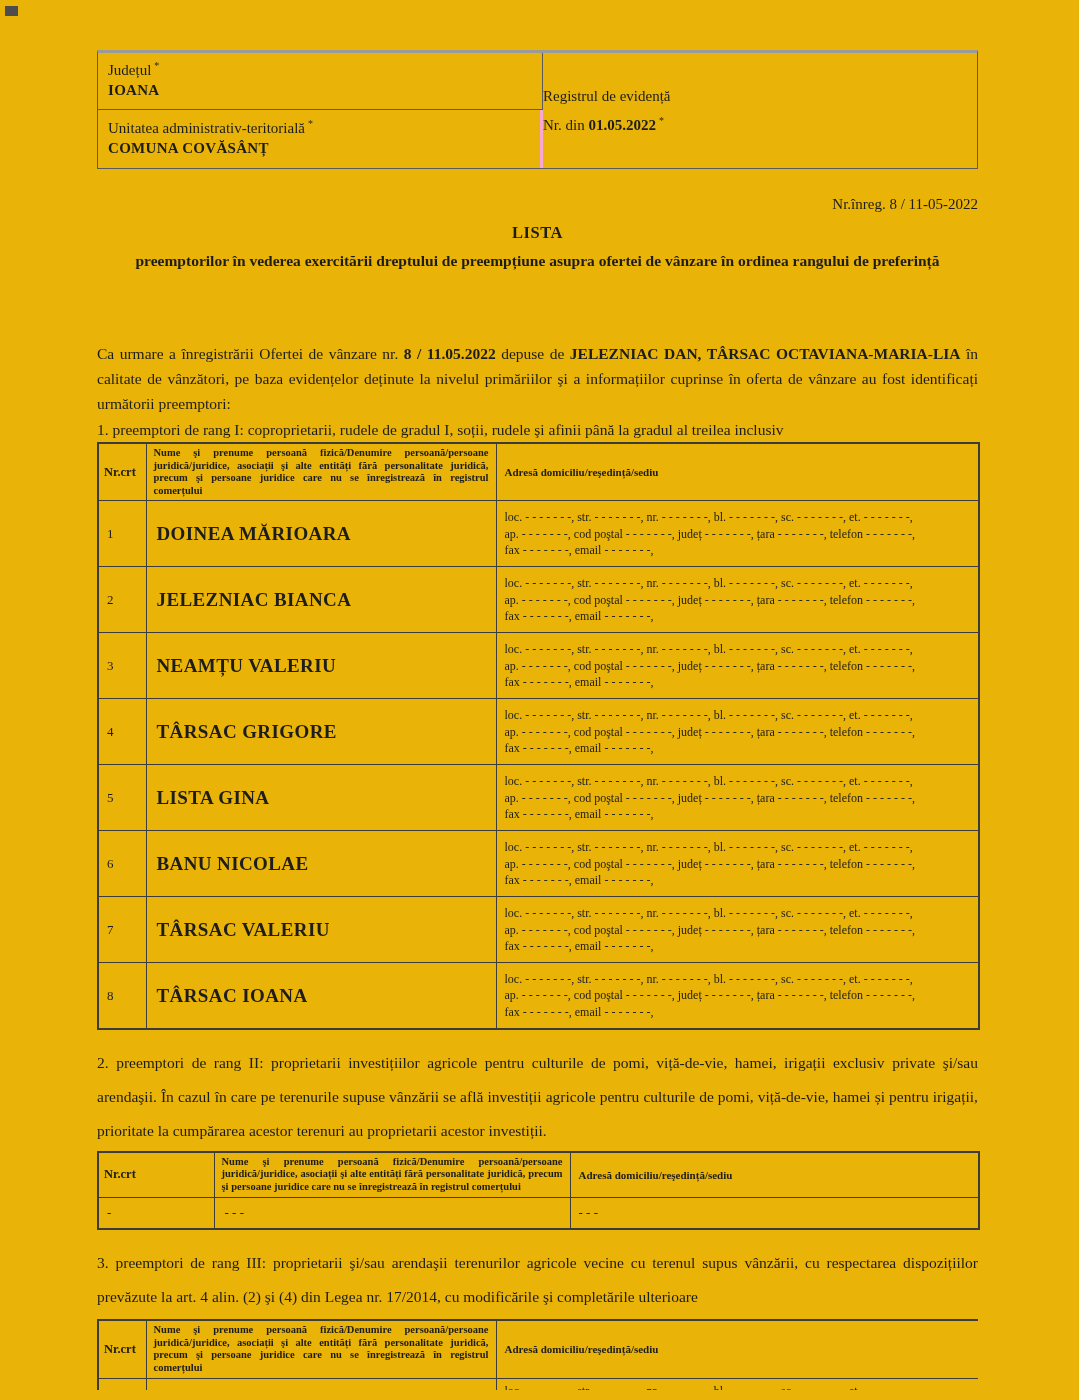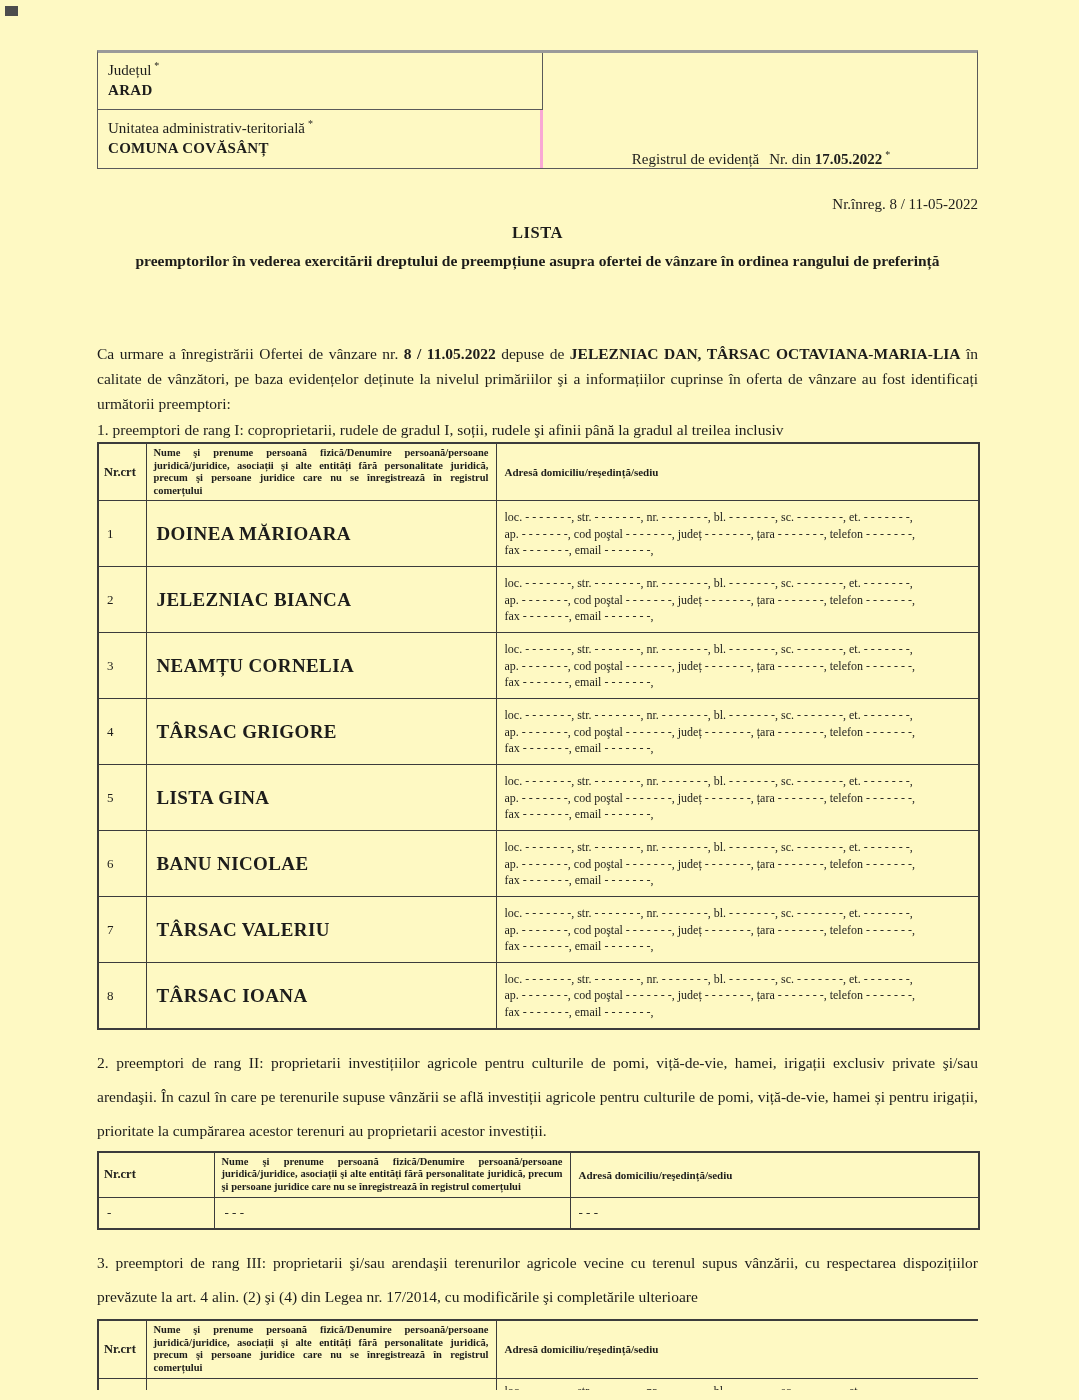--- a/index.html
+++ b/index.html
@@ -1,32 +1,32 @@
 <!DOCTYPE html>
 <html><head>
 <meta charset="utf-8">
 <style>
   * { margin:0; padding:0; box-sizing:border-box; }
   html,body { background:#e8e8e8; }
   .page {
     position:relative; width:1079px; height:1400px; overflow:hidden;
-    background:#fef9c3; color:#1d1d1b;
+    background:#eab308; color:#1d1d1b;
     font-family:"Liberation Serif","DejaVu Serif",serif;
   }
   .scan-artifact { position:absolute; left:5px; top:6px; width:13px; height:10px; background:#4d4d4d; }
   .content { position:absolute; left:97px; top:0; width:881px; }
 
   
   .head-grid {
     margin-top:50px; display:grid; grid-template-columns:445px 436px; grid-template-rows:57px 58px;
     border:1px solid #5a5a5a; border-top:3px solid #9a9a9a;
   }
   .hcellA { grid-row:1; grid-column:1; border-right:1px solid #5a5a5a; border-bottom:1px solid #5a5a5a; padding:7px 0 0 10px; }
   .hcellB { grid-row:2; grid-column:1; border-right:3px solid #f9a8d4; padding:8px 0 0 10px; }
-  .hcellC { grid-row:1 / 3; grid-column:2; display:flex; flex-direction:row; justify-content:center; align-items:flex-end; gap:10px; }
+  .hcellC { grid-row:1 / 3; grid-column:2; display:flex; flex-direction:column; justify-content:center; align-items:flex-start; gap:10px; }
   .hlabel { font-size:15px; }
   .hvalue { font-size:15px; font-weight:bold; margin-top:3px; letter-spacing:.3px; }
   sup.star { font-size:10px; vertical-align:super; margin-left:3px; }
   .reg-line2 { font-size:15px; }
 
   .nrinreg { margin-top:27px; text-align:right; font-size:15px; }
   .doc-title { margin-top:10px; text-align:center; font-size:16.5px; font-weight:bold; letter-spacing:.5px; }
   .doc-subtitle { margin-top:2px; text-align:center; font-size:15.5px; font-weight:bold; line-height:31px; }
 
   .intro { margin-top:65px; font-size:15.5px; line-height:25px; text-align:justify; }
@@ -68,29 +68,29 @@
 </head>
 <body>
 
 <div class="page">
   <div class="scan-artifact"></div>
   <div class="content">
 
     <div class="head-grid">
       <div class="hcellA">
         <div class="hlabel"><span>Județul</span><sup class="star">*</sup></div>
-        <div class="hvalue">ARAD</div>
+        <div class="hvalue">IOANA</div>
       </div>
       <div class="hcellB">
         <div class="hlabel"><span>Unitatea administrativ-teritorială</span><sup class="star">*</sup></div>
         <div class="hvalue">COMUNA COVĂSÂNȚ</div>
       </div>
       <div class="hcellC">
         <div class="hlabel">Registrul de evidență</div>
-        <div class="reg-line2"><span>Nr. din</span>&nbsp;<b>17.05.2022</b><sup class="star">*</sup></div>
+        <div class="reg-line2"><span>Nr. din</span>&nbsp;<b>01.05.2022</b><sup class="star">*</sup></div>
       </div>
     </div>
 
     <div class="nrinreg">Nr.înreg. 8 / 11-05-2022</div>
     <div class="doc-title">LISTA</div>
     <div class="doc-subtitle">preemptorilor în vederea exercitării dreptului de preempțiune asupra ofertei de vânzare în ordinea rangului de preferință</div>
 
     <p class="intro"><span>Ca urmare a înregistrării Ofertei de vânzare nr. </span><b>8 / 11.05.2022</b><span> depuse de </span><b>JELEZNIAC DAN, TÂRSAC OCTAVIANA-MARIA-LIA</b><span> în calitate de vânzători, pe baza evidențelor deținute la nivelul primăriilor şi a informațiilor cuprinse în oferta de vânzare au fost identificați următorii preemptori:</span></p>
 
     <div class="sec-line">1. preemptori de rang I: coproprietarii, rudele de gradul I, soții, rudele şi afinii până la gradul al treilea inclusiv</div>
@@ -120,21 +120,21 @@
         <td class="c-nr">2</td>
         <td class="c-name">JELEZNIAC BIANCA</td>
         <td class="c-addr">
           <div class="addr-line">loc. - - - - - - -, str. - - - - - - -, nr. - - - - - - -, bl. - - - - - - -, sc. - - - - - - -, et. - - - - - - -,</div>
           <div class="addr-line">ap. - - - - - - -, cod poştal - - - - - - -, județ - - - - - - -, țara - - - - - - -, telefon - - - - - - -,</div>
           <div class="addr-line">fax - - - - - - -, email - - - - - - -,</div>
         </td>
       </tr>
       <tr class="r1">
         <td class="c-nr">3</td>
-        <td class="c-name">NEAMȚU CORNELIA</td>
+        <td class="c-name">NEAMȚU VALERIU</td>
         <td class="c-addr">
           <div class="addr-line">loc. - - - - - - -, str. - - - - - - -, nr. - - - - - - -, bl. - - - - - - -, sc. - - - - - - -, et. - - - - - - -,</div>
           <div class="addr-line">ap. - - - - - - -, cod poştal - - - - - - -, județ - - - - - - -, țara - - - - - - -, telefon - - - - - - -,</div>
           <div class="addr-line">fax - - - - - - -, email - - - - - - -,</div>
         </td>
       </tr>
       <tr class="r1">
         <td class="c-nr">4</td>
         <td class="c-name">TÂRSAC GRIGORE</td>
         <td class="c-addr">

